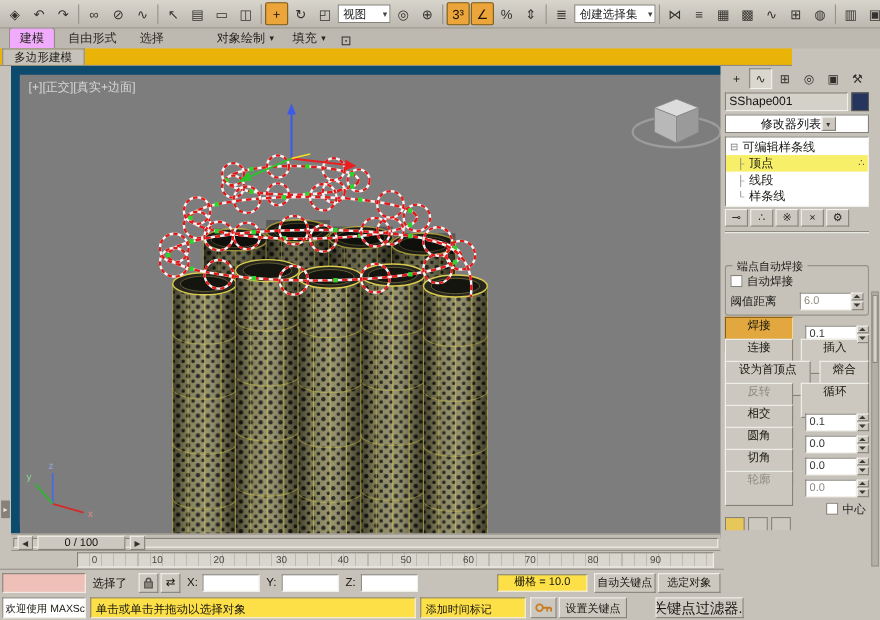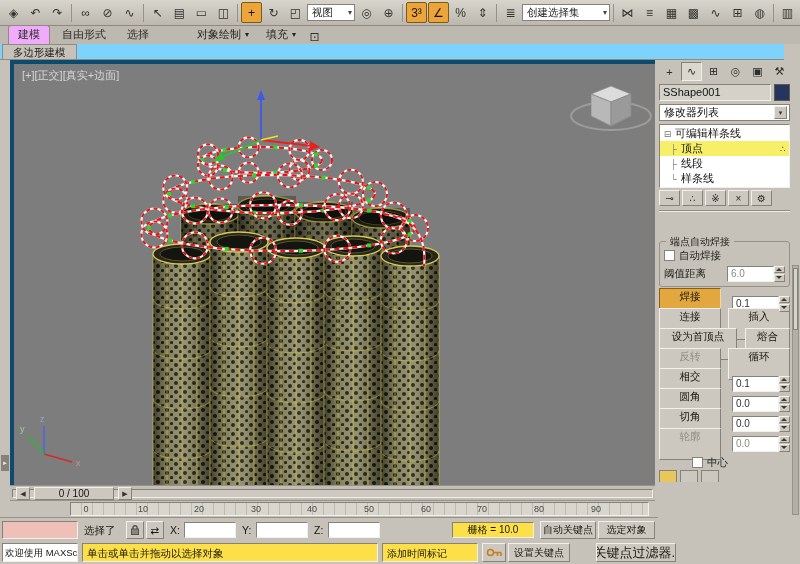--- a/index.html
+++ b/index.html
@@ -14,38 +14,38 @@
   .tcombo{height:17px;flex:none;background:#fff;border:1px solid #86827a;display:flex;align-items:center;justify-content:space-between;font-size:10.5px;padding:0 2px 0 4px;color:#222}
   .tcombo .dd{font-size:8px;color:#444}
 
   
   .ribbon-row{position:absolute;top:26px;left:0;width:800px;height:18px;background:#bdb9b0;display:flex;align-items:flex-end;padding-left:8px;gap:3px}
   .rtab{padding:1px 9px 2px;font-size:11px;color:#2c2b27}
   .rtab.active{background:#f0abfc;border:1px solid #8f8b82;border-bottom:none;border-radius:3px 3px 0 0}
   .rgap{width:26px}
   .rpanel{display:flex;align-items:center;gap:4px;padding:1px 7px 2px;font-size:11px;color:#24231f}
   .rpanel .dd{font-size:8px}
-  .subtab-row{position:absolute;top:44px;left:0;width:784px;height:16px;background:#7dd3fc;border-bottom:1px solid #8f8b82}
+  .subtab-row{position:absolute;top:44px;left:0;width:720px;height:16px;background:#eab308;border-bottom:1px solid #8f8b82}
   .subtab{position:absolute;left:2px;top:0;height:15px;padding:0 10px;background:#c6c2b9;border:1px solid #8f8b82;border-bottom:none;font-size:10.5px;line-height:14px}
 
   
   .left-strip{position:absolute;top:60px;left:0;width:10px;height:425px;background:#c6c2b9}
   .layout-arrow{position:absolute;left:1px;bottom:14px;width:8px;height:16px;background:#86827a;color:#eceae4;font-size:7px;display:flex;align-items:center;justify-content:center}
-  .viewport{position:absolute;top:60px;left:10px;width:672px;height:425px;border:4px solid #0c4a6e;background:#7d7d7d}
+  .viewport{position:absolute;top:60px;left:10px;width:672px;height:425px;border:8px solid #0c4a6e;background:#7d7d7d}
   .viewport svg{display:block}
 
   
   .command-panel{position:absolute;top:60px;left:655px;width:145px;height:457px;background:#c6c2b9;padding:2px 10px 0 4px}
   .cp-tabs{display:flex;gap:1px;height:19px;margin-bottom:3px}
   .cp-tab{flex:1;display:flex;align-items:center;justify-content:center;font-size:11px;color:#2f2e2a;border:1px solid transparent}
   .cp-tab.active{background:#dad7ce;border-color:#86827a #f1f0ea #f1f0ea #86827a}
   .name-row{display:flex;gap:3px;height:17px;margin-bottom:3px}
   .objname{flex:1;background:#d4d1c8;border:1px solid;border-color:#86827a #f1f0ea #f1f0ea #86827a;font-size:11px;padding:1px 3px;color:#111;overflow:hidden;white-space:nowrap}
   .swatch{width:16px;height:17px;background:#25355e;border:1px solid #5d5a52}
-  .combo{height:17px;background:#fff;border:1px solid #86827a;display:flex;align-items:center;justify-content:space-between;padding:0 2px 0 4px;font-size:11px;margin-bottom:3px;color:#111}
+  .combo{height:17px;background:#fff;border:1px solid #86827a;display:flex;align-items:center;justify-content:center;padding:0 2px 0 4px;font-size:11px;margin-bottom:3px;color:#111}
   .dd-box{width:13px;height:13px;background:#ccc8bf;border:1px solid;border-color:#f1f0ea #86827a #86827a #f1f0ea;font-size:7px;display:flex;align-items:center;justify-content:center;color:#333}
   .stack{background:#fff;border:1px solid;border-color:#86827a #f1f0ea #f1f0ea #86827a;height:64px;font-size:11px;padding:1px 0;margin-bottom:2px;overflow:hidden}
   .stack-row{height:15px;display:flex;align-items:center;padding:0 3px;gap:3px;color:#151511;white-space:nowrap}
   .stack-row .tw{color:#777;font-size:9px;width:9px;text-align:center;flex:none}
   .stack-row.child{padding-left:9px}
   .stack-row.selected{background:#f7ef67}
   .stack-row .right-ic{margin-left:auto;font-size:9px;color:#444}
   .stack-tools{display:flex;gap:2px;height:17px;margin-bottom:2px}
   .sbtn{width:21px;height:16px;background:#ccc8bf;border:1px solid;border-color:#f1f0ea #86827a #86827a #f1f0ea;font-size:10px;display:flex;align-items:center;justify-content:center;color:#2b2a26}
   .cp-divider{height:0;border-top:1px solid #8f8b82;border-bottom:1px solid #eeede7;margin:3px 0}
@@ -123,21 +123,21 @@
     </div>
     <span class="ticon">◎</span>
     <span class="ticon">⊕</span>
     <span class="tsep"></span>
     <span class="ticon active">3³</span>
     <span class="ticon active">∠</span>
     <span class="ticon">%</span>
     <span class="ticon">⇕</span>
     <span class="tsep"></span>
     <span class="ticon">≣</span>
-    <div class="tcombo" style="width:88px">
+    <div class="tcombo" style="width:74px">
       <span>创建选择集</span>
       <span class="dd">▾</span>
     </div>
     <span class="tsep"></span>
     <span class="ticon">⋈</span>
     <span class="ticon">≡</span>
     <span class="ticon">▦</span>
     <span class="ticon">▩</span>
     <span class="ticon">∿</span>
     <span class="ticon">⊞</span>
@@ -462,21 +462,21 @@
     <div class="prow">
       <div class="pbtn w62 disabled">轮廓</div>
       <span class="spin">
         <span class="spin-val" style="color:#8f8b82">0.0</span>
         <span class="spin-btns">
             <i class="up"></i>
             <i class="dn"></i>
           </span>
       </span>
     </div>
-    <div class="chk-row" style="margin-left:33px">
+    <div class="chk-row" style="margin-left:92px">
       <span class="chk"></span>
       <span>中心</span>
     </div>
     <div class="crop-row">
       <span class="crop-ic y"></span>
       <span class="crop-ic"></span>
       <span class="crop-ic"></span>
     </div>
 
     <div class="cp-scrollbar">

